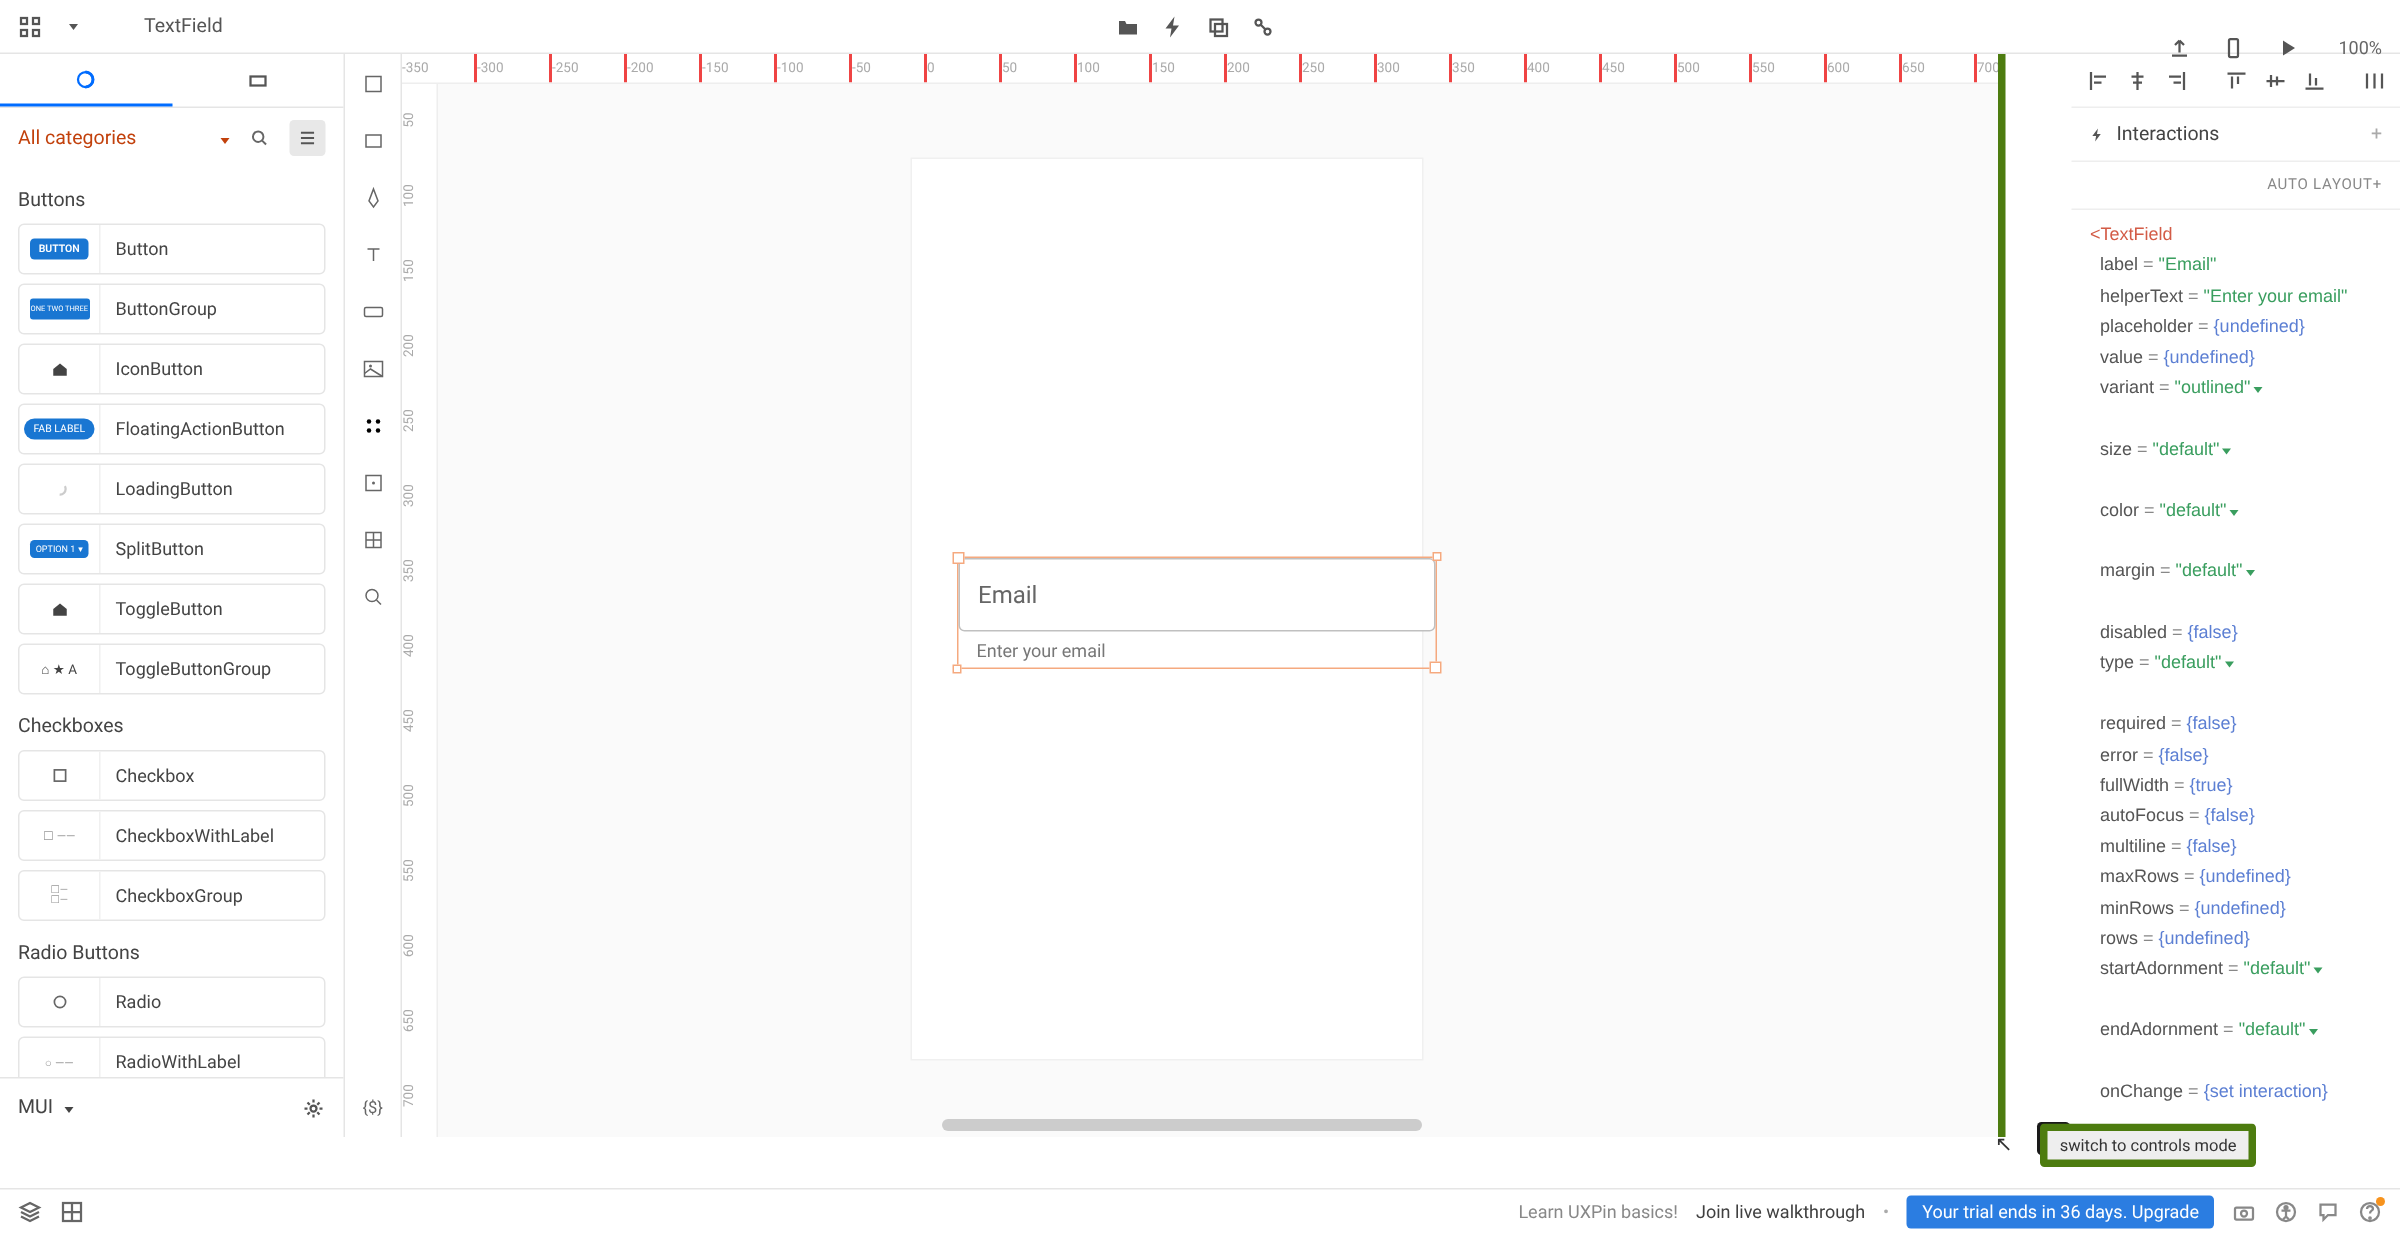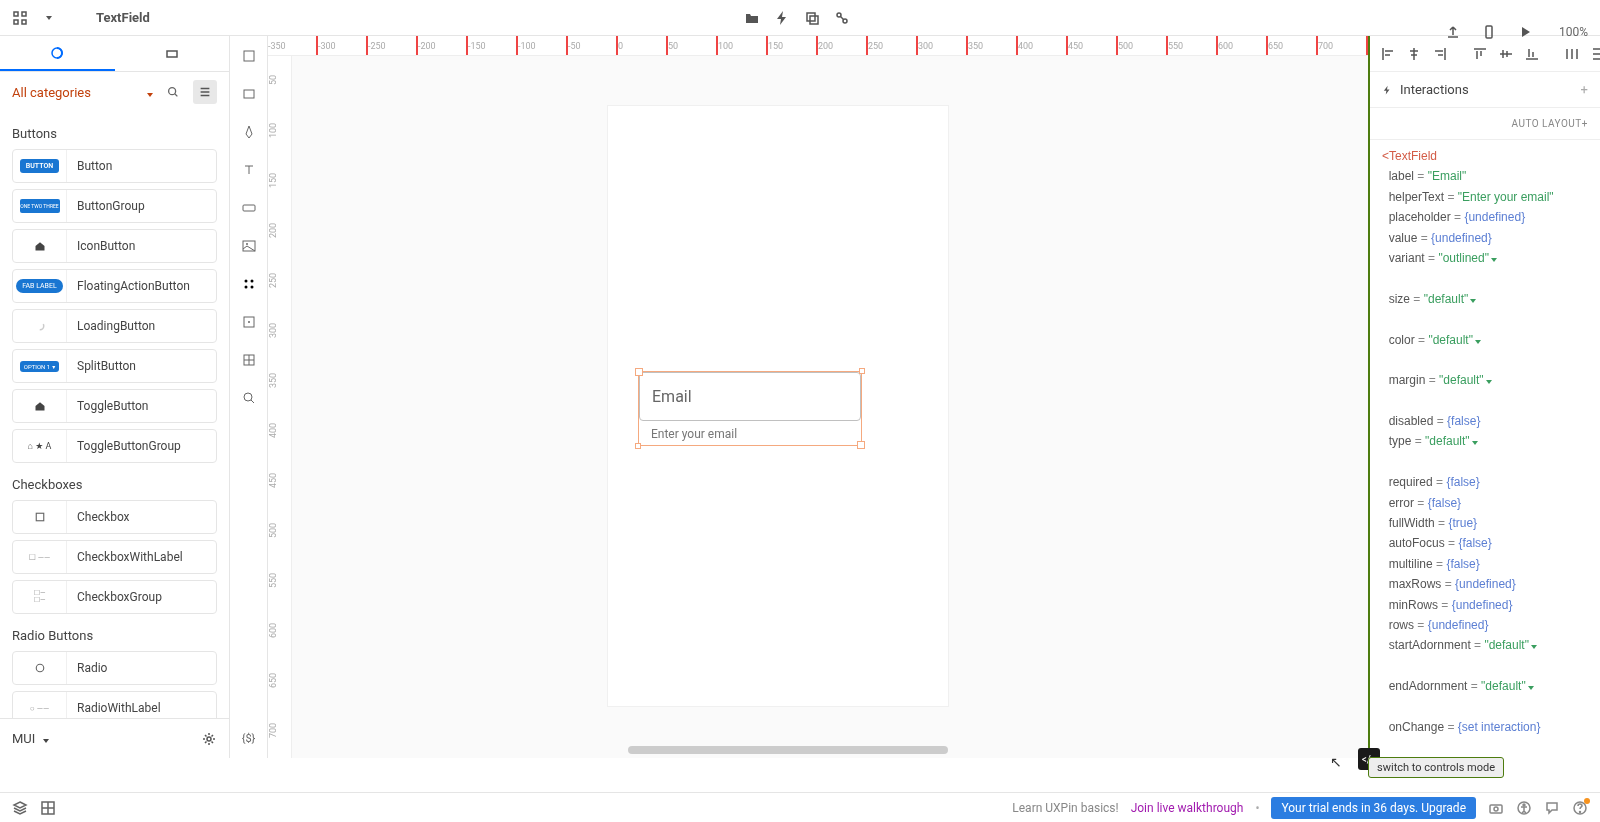--- a/index.html
+++ b/index.html
@@ -1,20 +1,20 @@
 <!DOCTYPE html>
 <html><head>
 <meta charset="utf-8">
 <style>
 * { box-sizing: border-box; margin: 0; padding: 0; }
 body { font-family: -apple-system, BlinkMacSystemFont, "Segoe UI", Roboto, sans-serif; font-size: 13px; color: #333; background: #fff; overflow: hidden; width: 1600px; height: 822px; position: relative; }
 
 
 .topbar { height: 36px; border-bottom: 1px solid #e5e5e5; display: flex; align-items: center; padding: 0 12px; gap: 12px; }
-.topbar .left { display: flex; align-items: center; gap: 12px; flex: 0 0 auto; font-weight: bold; }
+.topbar .left { display: flex; align-items: center; gap: 12px; flex: 0 0 auto; }
 .topbar .center { flex: 1; display: flex; align-items: center; justify-content: center; gap: 14px; }
 .topbar .right { display: flex; align-items: center; gap: 20px; flex: 0 0 auto; margin-top: 28px; }
 .topbar .title { font-size: 13px; color: #555; margin-left: 28px; }
 .ic { width: 16px; height: 16px; display: inline-flex; align-items: center; justify-content: center; color: #555; cursor: pointer; }
 .ic svg { width: 16px; height: 16px; stroke: currentColor; fill: none; stroke-width: 1.5; }
 .zoom { font-size: 12px; color: #666; margin-left: 6px; }
 
 
 .main { display: flex; height: 722px; }
 
@@ -45,55 +45,55 @@
 .toolrail .tool { width: 20px; height: 20px; display: flex; align-items: center; justify-content: center; cursor: pointer; color: #666; position: relative; }
 .toolrail-footer { margin-top: auto; margin-bottom: 10px; }
 
 
 .canvas-wrap { flex: 1; position: relative; background: #fafafa; overflow: hidden; }
 .ruler-h { position: absolute; top: 0; left: 0; right: 0; height: 20px; background: #fff; border-bottom: 1px solid #eee; display: flex; font-size: 9px; color: #aaa; overflow: hidden; }
 .ruler-h .tick { width: 50px; flex: 0 0 50px; text-align: left; border-right: 2px solid #ef4444; line-height: 20px; }
 .ruler-v { position: absolute; top: 20px; left: 0; bottom: 0; width: 24px; background: #fff; border-right: 1px solid #eee; font-size: 9px; color: #aaa; overflow: hidden; }
 .ruler-v .tick { height: 50px; display: flex; align-items: flex-start; justify-content: center; writing-mode: vertical-rl; transform: rotate(180deg); padding-top: 2px; }
 .artboard { position: absolute; left: 340px; top: 70px; width: 340px; height: 600px; background: #fff; box-shadow: 0 0 0 1px rgba(0,0,0,0.04); }
-.selected-el { position: absolute; left: 370px; top: 335px; width: 224px; border: 1px solid #f5a97f; }
+.selected-el { position: absolute; left: 370px; top: 335px; width: 320px; border: 1px solid #f5a97f; }
 .selected-el::before, .selected-el::after { content:''; position:absolute; width:6px; height:6px; background:#fff; border:1px solid #f5a97f; }
 .selected-el::before { top:-4px; left:-4px; }
 .selected-el::after { bottom:-4px; right:-4px; }
 .sel-handle-tr, .sel-handle-bl { position:absolute; width:6px; height:6px; background:#fff; border:1px solid #f5a97f; }
 .sel-handle-tr { top:-4px; right:-4px; }
 .sel-handle-bl { bottom:-4px; left:-4px; }
 .tf { border: 1px solid #c0c0c0; border-radius: 4px; padding: 14px 12px; font-size: 16px; color: #666; background:#fff; }
 .tf-helper { font-size: 12px; color: #777; padding: 6px 12px 4px; }
 .hscroll { position: absolute; bottom: 4px; left: 360px; width: 320px; height: 8px; background: #ccc; border-radius: 4px; }
 
 
-.rightbar { width: 232px; border-left: 2px solid #4d7c0f; display: flex; flex-direction: column; }
+.rightbar { width: 268px; border-left: 5px solid #4d7c0f; display: flex; flex-direction: column; padding-left: 44px; }
 .align-row { height: 36px; border-bottom: 1px solid #eee; display: flex; align-items: center; padding: 0 10px; gap: 10px; color: #888; }
 .align-row .sep { width: 1px; height: 18px; background: #eee; margin: 0 2px; }
 .panel-sec { border-bottom: 1px solid #eee; }
 .panel-head { display: flex; align-items: center; justify-content: space-between; padding: 10px 12px; font-size: 13px; color: #444; }
 .panel-head .plus { color: #aaa; cursor: pointer; }
 .panel-sub { font-size: 10px; letter-spacing: 0.5px; color: #888; padding: 10px 12px; display:flex; justify-content:flex-end; }
 .code-block { padding: 6px 12px 12px; font-family: Liberation Sans, sans-serif; font-size: 12px; line-height: 1.7; overflow-y: auto; flex:1; }
 .code-line { white-space: pre-wrap; word-break: break-all; }
 .tok-tag { color: #d35c47; }
 .tok-attr { color: #555; }
 .tok-eq { color: #888; }
 .tok-str { color: #3a9e5f; }
 .tok-val { color: #5c7fd3; }
 .code-toggle-btn { width: 22px; height: 22px; background: #1a1a1a; color: #fff; border-radius: 3px; display:flex; align-items:center; justify-content:center; cursor:pointer; font-size:10px; }
-.tooltip { position: absolute; background: #eee; border: 1px solid #4d7c0f; padding: 3px 8px; font-size: 11px; border-radius: 3px; color:#333; }
+.tooltip { position: absolute; background: #eee; border: 5px solid #4d7c0f; padding: 3px 8px; font-size: 11px; border-radius: 3px; color:#333; }
 
 
 .bottombar { position: absolute; bottom: 0; left: 0; right: 0; height: 30px; border-top: 1px solid #e5e5e5; display: flex; align-items: center; padding: 0 12px; background: #fff; }
 .bottombar .bl { display: flex; gap: 12px; }
 .bottombar .br { margin-left: auto; display: flex; align-items: center; gap: 12px; font-size: 12px; }
 .learn { color: #888; }
-.link { color: #a21caf; cursor: pointer; }
+.link { color: #404040; cursor: pointer; }
 .dot { color: #aaa; }
 .upgrade { background: #2b7de1; color: #fff; padding: 4px 10px; border-radius: 3px; font-size: 12px; cursor: pointer; }
 .br .ic { color: #888; }
 .help-badge { position: relative; }
 .help-badge::after { content:''; position:absolute; top:-2px; right:-2px; width:6px; height:6px; background:#f7931e; border-radius:50%; }
 .chev-sm::after { content:''; display:inline-block; width:0; height:0; border-left:3px solid transparent; border-right:3px solid transparent; border-top:4px solid currentColor; margin-left:2px; }
 </style>
 </head>
 <body>
 

